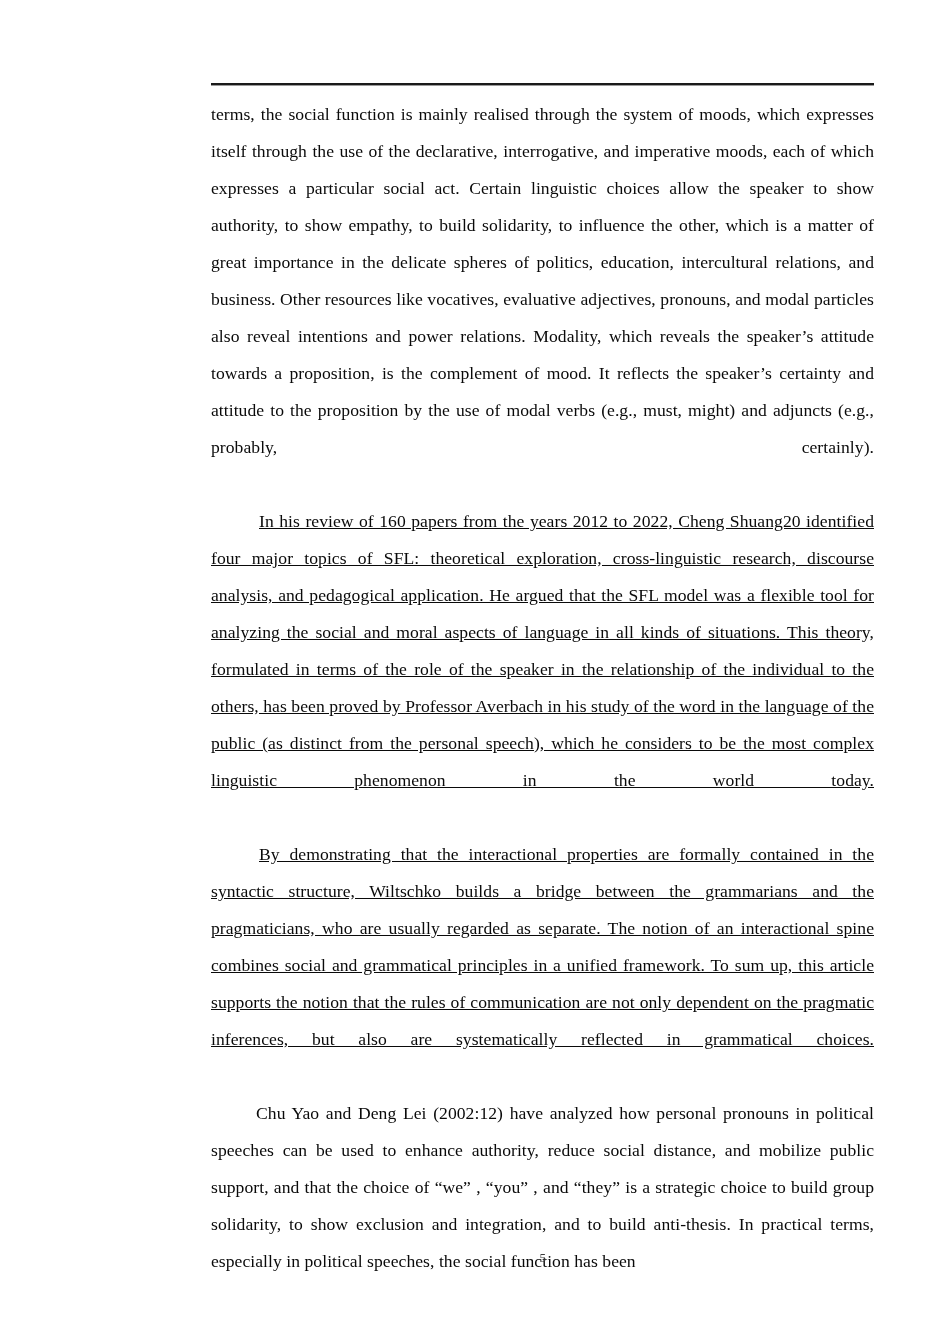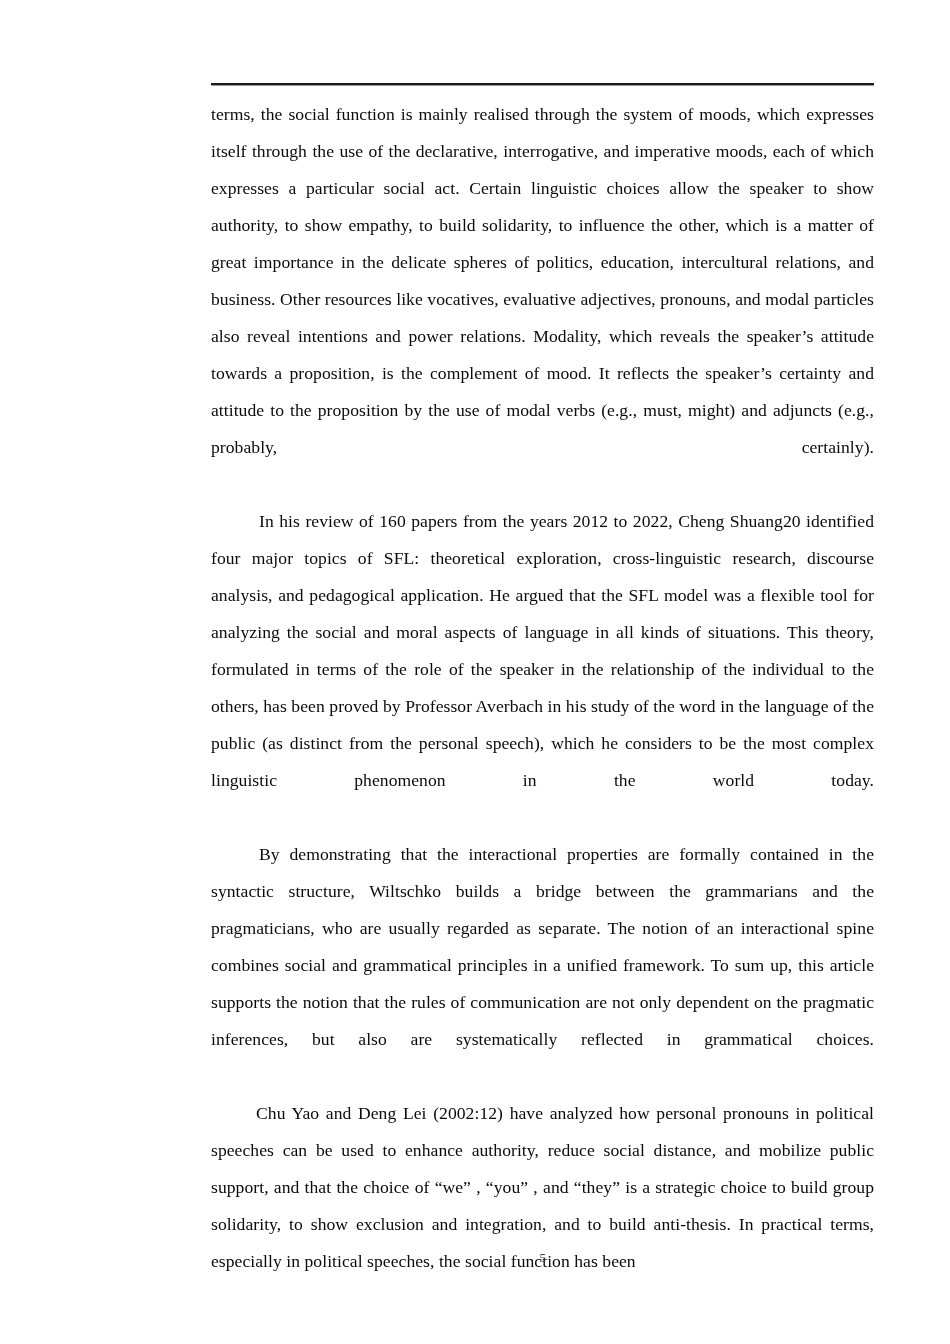--- a/index.html
+++ b/index.html
@@ -49,21 +49,21 @@
     margin: 0;
     text-align: justify;
     text-justify: inter-word;
     font-size: 17.6px;
     line-height: 37px;
     letter-spacing: 0.05px;
     word-spacing: 0px;
     color: #0a0a0a;
     hyphens: none;
   }
-  .para.indent-1 { text-indent: 48px; }
+  .para.indent-1 { text-indent: 48px; text-decoration: underline; }
   .para.indent-2 { text-indent: 45px; }
   
   .para:after {
     content: "";
     display: inline-block;
     width: 100%;
   }
   .para.no-stretch:after { display: none; }
   .footer {
     position: absolute;

